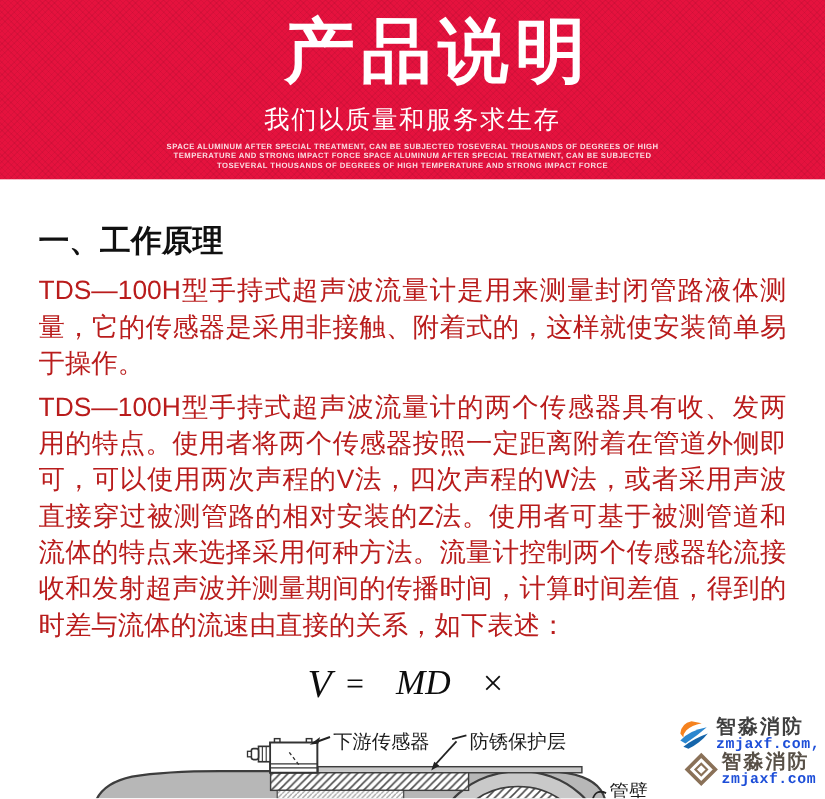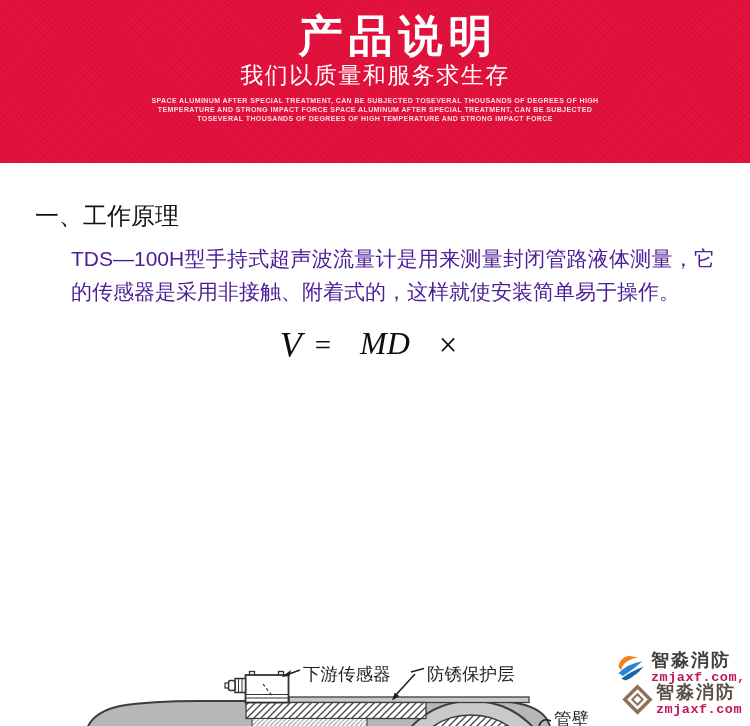--- a/index.html
+++ b/index.html
@@ -5,29 +5,29 @@
   html,body{margin:0;padding:0;background:#fff;}
   .page{position:relative;width:750px;height:726px;overflow:hidden;background:#ffffff;
         font-family:"Liberation Sans","DejaVu Sans",sans-serif;}
 
   
   .banner{height:163px;box-sizing:border-box;text-align:center;color:#fff;padding-top:13px;
     background-color:#e5123e;
     background-image:
       repeating-linear-gradient(45deg, rgba(0,0,0,.05) 0 1px, transparent 1px 4px),
       repeating-linear-gradient(-45deg, rgba(0,0,0,.05) 0 1px, transparent 1px 4px);}
-  .banner-title{font-size:44px;font-weight:900;letter-spacing:6px;line-height:1.06;padding-left:47px;}
-  .banner-subtitle{font-size:23px;letter-spacing:1.5px;margin-top:0;font-weight:400;}
+  .banner-title{font-size:64px;font-weight:900;letter-spacing:6px;line-height:1.06;padding-left:47px;}
+  .banner-subtitle{font-size:23px;letter-spacing:1.5px;margin-top:12px;font-weight:400;}
   .banner-tagline{margin-top:5px;font-size:7px;line-height:9px;letter-spacing:.4px;
     color:rgba(255,255,255,.85);font-weight:bold;}
 
   
   .content{padding:0 35px;}
-  .section-title{margin-top:37px;font-size:24px;font-weight:normal;color:#101010;}
-  .para{margin-top:10px;font-size:21px;line-height:33px;color:#4c1d95;text-align:justify;margin-left:36px;}
+  .section-title{margin-top:37px;font-size:28px;font-weight:bold;color:#101010;}
+  .para{margin-top:10px;font-size:24px;line-height:33px;color:#b91c1c;text-align:justify;}
   .para.second{margin-top:7px;}
 
   
   .formula{display:flex;justify-content:center;align-items:center;margin-top:16px;gap:13px;
     font-family:"Liberation Serif","DejaVu Serif",serif;font-size:32px;color:#0d0d0d;}
   .f-var{font-style:italic;font-size:36px;}
   .f-eq{font-size:29px;}
   .f-times{font-size:33px;}
   .frac{display:inline-flex;flex-direction:column;align-items:flex-end;}
   .frac .num{padding:0 16px 4px;}
@@ -41,41 +41,42 @@
   .diagram{position:absolute;left:0;top:636px;width:750px;height:90px;}
   .diagram text{font-family:"Liberation Sans","DejaVu Sans",sans-serif;font-size:17.5px;fill:#1c1c1c;}
 
   
   .watermark{position:absolute;left:612px;top:651px;width:138px;}
   .wm-unit{display:flex;align-items:flex-start;}
   .wm-unit.second{margin-top:-5px;margin-left:9px;}
   .wm-texts{display:flex;flex-direction:column;margin-left:2px;}
   .wm-brand{font-size:18px;font-weight:bold;color:#3f3f3f;letter-spacing:2px;line-height:19px;white-space:nowrap;}
   .wm-unit.second .wm-brand{color:#585047;}
-  .wm-site{font-size:13.5px;font-weight:bold;color:#be185d;letter-spacing:.5px;line-height:15px;
+  .wm-site{font-size:13.5px;font-weight:bold;color:#1d4ed8;letter-spacing:.5px;line-height:15px;
     font-family:"Liberation Mono","DejaVu Sans Mono",monospace;white-space:nowrap;}
 </style>
 </head>
 <body>
 
 <div class="page">
 
   <div class="banner">
     <div class="banner-title">产品说明</div>
     <div class="banner-subtitle">我们以质量和服务求生存</div>
     <div class="banner-tagline">
       <div>SPACE ALUMINUM AFTER SPECIAL TREATMENT, CAN BE SUBJECTED TOSEVERAL THOUSANDS OF DEGREES OF HIGH</div>
       <div>TEMPERATURE AND STRONG IMPACT FORCE SPACE ALUMINUM AFTER SPECIAL TREATMENT, CAN BE SUBJECTED</div>
       <div>TOSEVERAL THOUSANDS OF DEGREES OF HIGH TEMPERATURE AND STRONG IMPACT FORCE</div>
     </div>
   </div>
 
   <div class="content">
     <div class="section-title">一、工作原理</div>
     <div class="para">TDS—100H型手持式超声波流量计是用来测量封闭管路液体测量，它的传感器是采用非接触、附着式的，这样就使安装简单易于操作。</div>
+    <div class="para second">TDS—100H型手持式超声波流量计的两个传感器具有收、发两用的特点。使用者将两个传感器按照一定距离附着在管道外侧即可，可以使用两次声程的V法，四次声程的W法，或者采用声波直接穿过被测管路的相对安装的Z法。使用者可基于被测管道和流体的特点来选择采用何种方法。流量计控制两个传感器轮流接收和发射超声波并测量期间的传播时间，计算时间差值，得到的时差与流体的流速由直接的关系，如下表述：</div>
 
     <div class="formula">
       <span class="f-var">V</span>
       <span class="f-eq">=</span>
       <span class="frac">
         <span class="num it">MD</span>
       </span>
       <span class="f-times">×</span>
       <span class="frac">
       </span>

